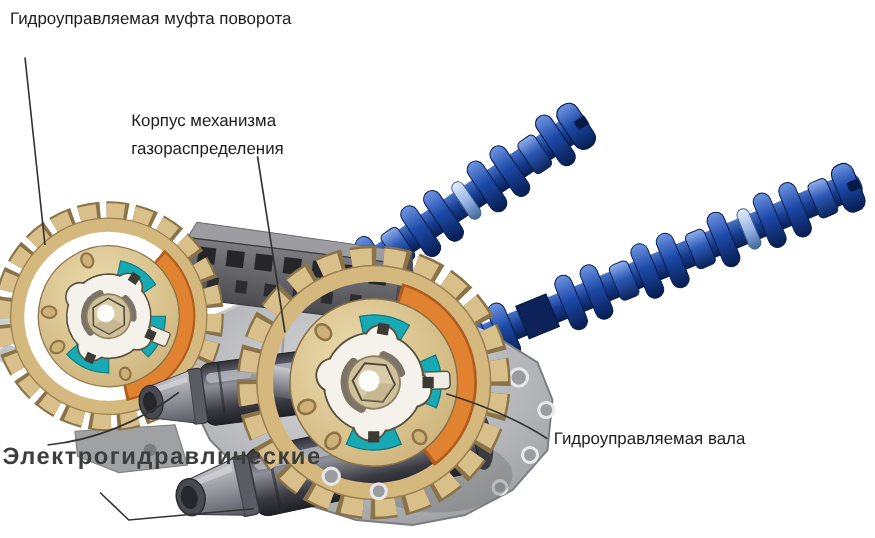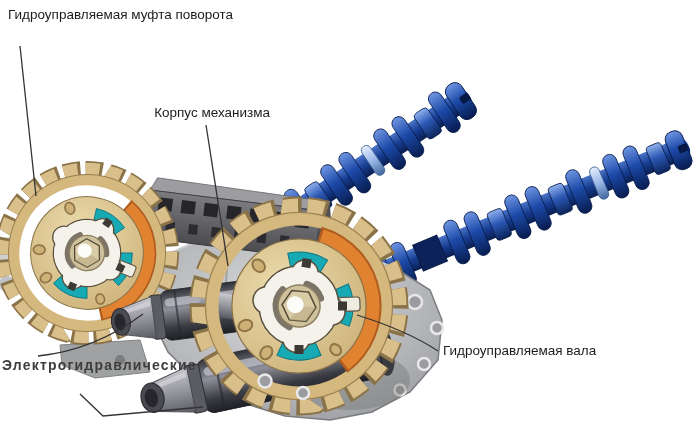--- a/index.html
+++ b/index.html
@@ -1,22 +1,22 @@
 <!DOCTYPE html>
 <html><head>
 <meta charset="utf-8">
 <style>
   html,body{margin:0;padding:0;background:#fff;}
   #stage{position:relative;width:700px;height:430px;background:#ffffff;overflow:hidden;
          font-family:"Liberation Sans",sans-serif;}
   #art{position:absolute;left:0;top:0;}
   .callout{position:absolute;color:#1c1c1c;font-size:13.5px;line-height:22px;white-space:nowrap;}
   .callout span{display:block;}
-  #label-housing{text-align:right;margin-top:16px;}
-  #label-solenoids{color:#3d3d3d;font-weight:bold;font-size:14px;line-height:17.5px;letter-spacing:1.2px;}
+  #label-housing{text-align:left;}
+  #label-solenoids{color:#3d3d3d;font-weight:bold;font-size:19px;line-height:17.5px;letter-spacing:1.2px;}
 </style>
 </head>
 <body>
 
 <div id="stage">
 
 <svg id="art" width="700" height="430" viewBox="0 0 700 430">
   <defs>
     <linearGradient id="gLobe" x1="0" y1="0" x2="0" y2="1">
       <stop offset="0" stop-color="#6f95e2"></stop>
@@ -259,20 +259,21 @@
     <path d="M438,351 Q408,331 357,315"></path>
   </g>
 </svg>
 
 <div class="callout" id="label-intake" style="left:8px;top:4px">
   <span>Гидроуправляемая муфта поворота</span>
 </div>
 
 <div class="callout" id="label-housing" style="left:105px;top:86px;width:165px">
   <span>Корпус механизма</span>
+  <span>газораспределения</span>
 </div>
 
 <div class="callout" id="label-solenoids" style="left:2px;top:357px">
   <span>Электрогидравлические</span>
 </div>
 
 <div class="callout" id="label-exhaust" style="left:443px;top:340px">
   <span>Гидроуправляемая вала</span>
 </div>
 

